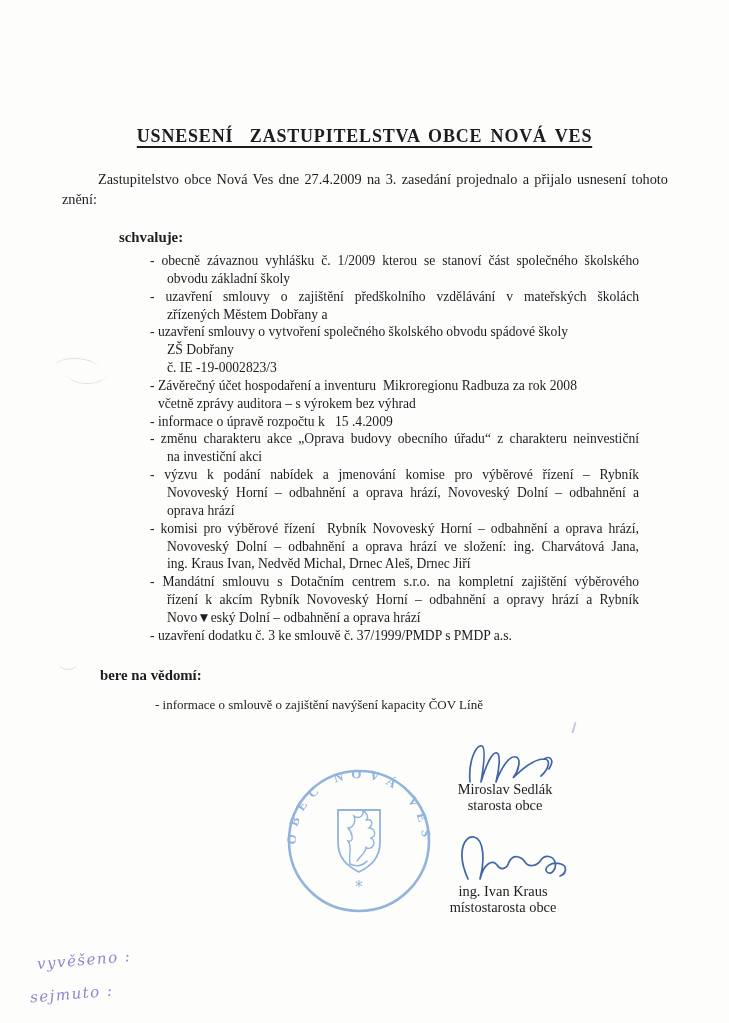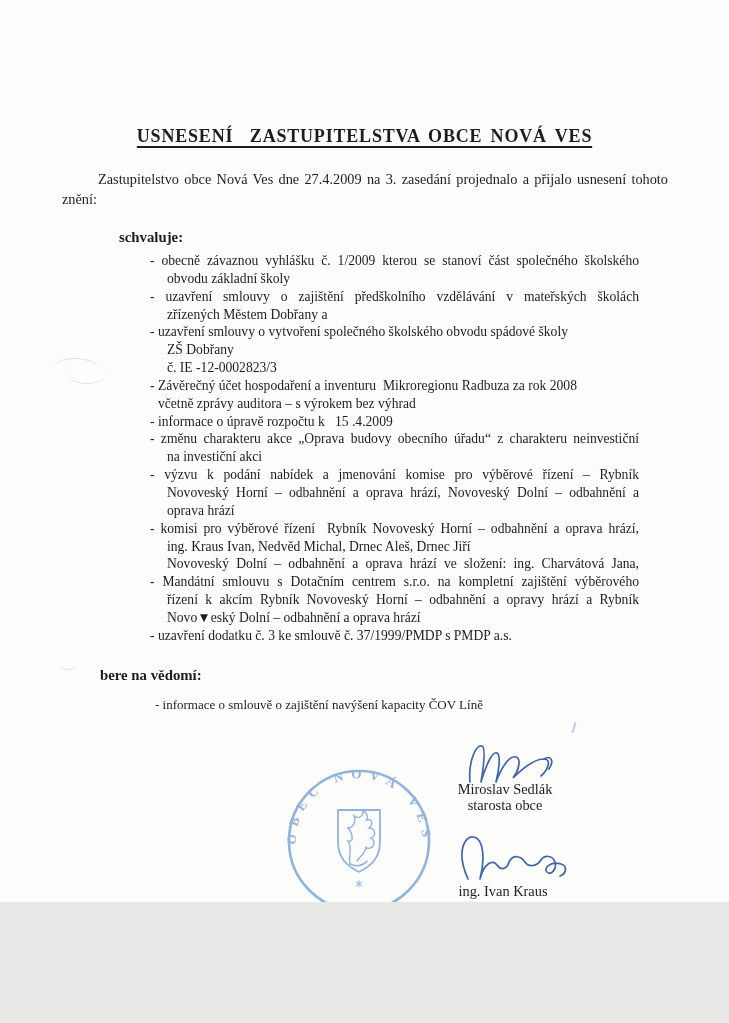--- a/index.html
+++ b/index.html
@@ -1,18 +1,18 @@
 <!DOCTYPE html>
 <html><head>
 <meta charset="utf-8">
 <style>
   * { margin:0; padding:0; box-sizing:border-box; }
   body { background:#e8e8e6; font-family:"Liberation Serif", serif; }
   .page {
-    position:relative; width:729px; height:902px;
+    position:relative; width:729px; height:1023px;
     background:#fdfdfc; color:#1d1d20; overflow:hidden;
   }
   .title {
     position:absolute; top:126px; left:0; width:729px;
     text-align:center; font-size:18px; font-weight:bold;
     letter-spacing:0.8px; word-spacing:3px;
   }
   .title span {
     text-decoration:underline;
     text-decoration-thickness:1.6px;
@@ -85,42 +85,42 @@
     </div>
     <div>
       <div class="ln fl jl">uzavření smlouvy o zajištění předškolního vzdělávání v mateřských školách</div>
       <div class="ln">zřízených Městem Dobřany a</div>
     </div>
     <div>
       <div class="ln fl">uzavření smlouvy o vytvoření společného školského obvodu spádové školy</div>
       <div class="ln">ZŠ Dobřany</div>
     </div>
     <div>
-      <div class="ln">č. IE -12-0002823/3</div>
+      <div class="ln">č. IE -19-0002823/3</div>
     </div>
     <div>
       <div class="ln fl">Závěrečný účet hospodaření a inventuru &nbsp;Mikroregionu Radbuza za rok 2008</div>
       <div class="ln" style="padding-left:8px">včetně zprávy auditora – s výrokem bez výhrad</div>
     </div>
     <div>
       <div class="ln fl">informace o úpravě rozpočtu k &nbsp; 15 .4.2009</div>
     </div>
     <div>
       <div class="ln fl jl">změnu charakteru akce „Oprava budovy obecního úřadu“ z charakteru neinvestiční</div>
       <div class="ln">na investiční akci</div>
     </div>
     <div>
       <div class="ln fl jl">výzvu k podání nabídek a jmenování komise pro výběrové řízení – Rybník</div>
       <div class="ln jl">Novoveský Horní – odbahnění a oprava hrází, Novoveský Dolní – odbahnění a</div>
       <div class="ln">oprava hrází</div>
     </div>
     <div>
       <div class="ln fl jl">komisi pro výběrové řízení &nbsp;Rybník Novoveský Horní – odbahnění a oprava hrází,</div>
+      <div class="ln jl">Novoveský Dolní – odbahnění a oprava hrází ve složení: ing. Charvátová Jana,</div>
       <div class="ln">ing. Kraus Ivan, Nedvěd Michal, Drnec Aleš, Drnec Jiří</div>
-      <div class="ln jl">Novoveský Dolní – odbahnění a oprava hrází ve složení: ing. Charvátová Jana,</div>
     </div>
     <div>
       <div class="ln fl jl">Mandátní smlouvu s Dotačním centrem s.r.o. na kompletní zajištění výběrového</div>
       <div class="ln jl">řízení k akcím Rybník Novoveský Horní – odbahnění a opravy hrází a Rybník</div>
       <div class="ln">Novo▼eský Dolní – odbahnění a oprava hrází</div>
     </div>
     <div>
       <div class="ln fl">uzavření dodatku č. 3 ke smlouvě č. 37/1999/PMDP s PMDP a.s.</div>
     </div>
   </div>

